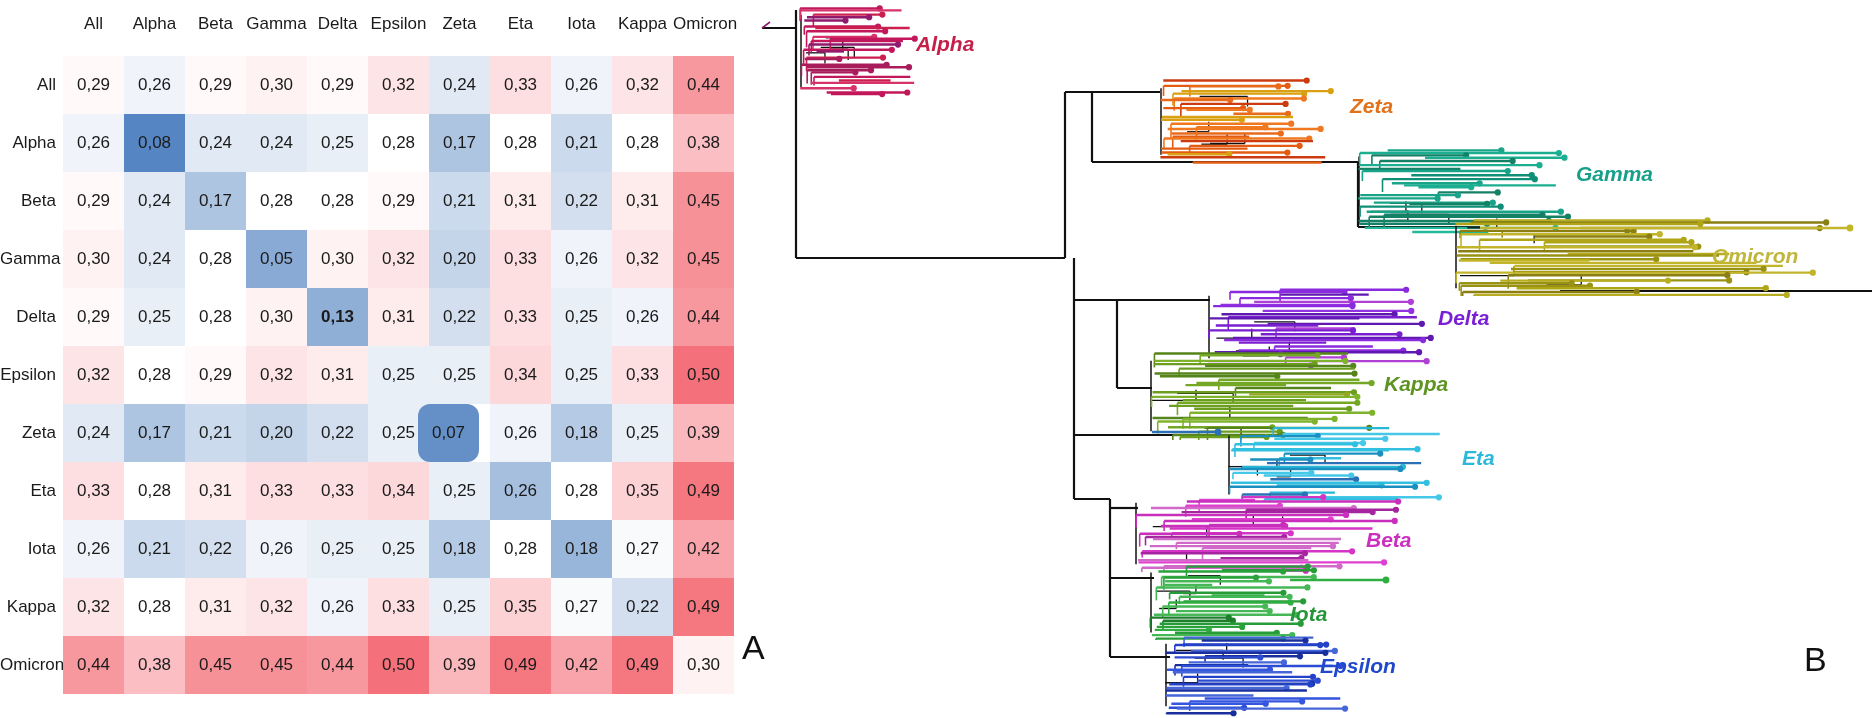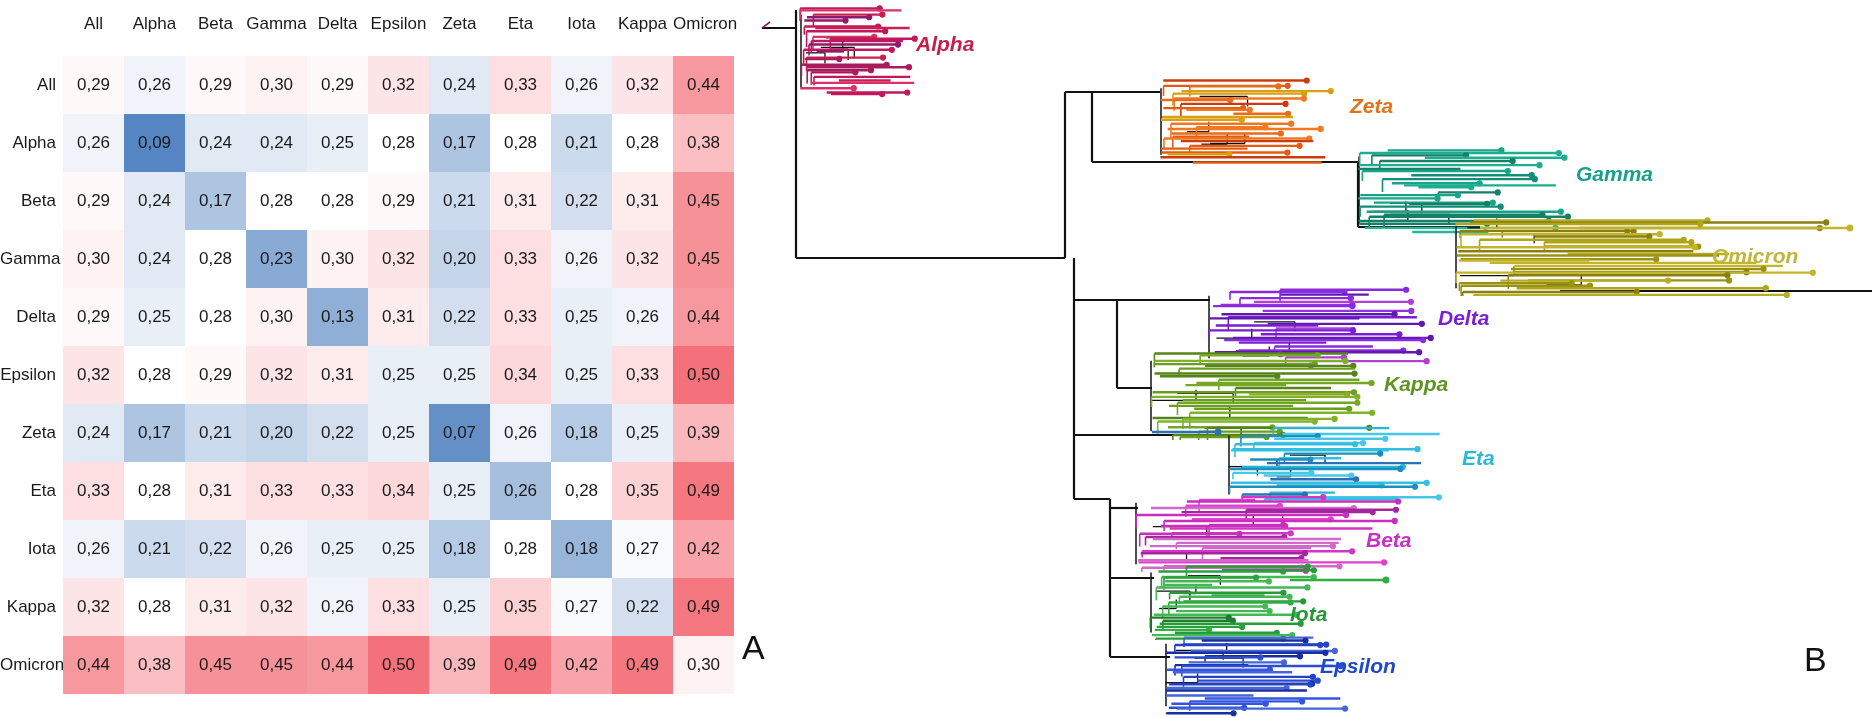--- a/index.html
+++ b/index.html
@@ -39,21 +39,21 @@
       <div class="hm-cell" style="left: 246px; top: 56px; background: rgb(254, 242, 243);">0,30</div>
       <div class="hm-cell" style="left: 307px; top: 56px; background: rgb(255, 249, 249);">0,29</div>
       <div class="hm-cell" style="left: 368px; top: 56px; background: rgb(253, 229, 231);">0,32</div>
       <div class="hm-cell" style="left: 429px; top: 56px; background: rgb(225, 234, 244);">0,24</div>
       <div class="hm-cell" style="left: 490px; top: 56px; background: rgb(253, 223, 225);">0,33</div>
       <div class="hm-cell" style="left: 551px; top: 56px; background: rgb(240, 244, 250);">0,26</div>
       <div class="hm-cell" style="left: 612px; top: 56px; background: rgb(253, 229, 231);">0,32</div>
       <div class="hm-cell" style="left: 673px; top: 56px; background: rgb(247, 151, 158);">0,44</div>
       <div class="row-header" style="left: 0px; top: 133px;">Alpha</div>
       <div class="hm-cell" style="left: 63px; top: 114px; background: rgb(240, 244, 250);">0,26</div>
-      <div class="hm-cell" style="left: 124px; top: 114px; background: rgb(85, 133, 194);">0,09</div>
+      <div class="hm-cell" style="left: 124px; top: 114px; background: rgb(85, 133, 194);">0,08</div>
       <div class="hm-cell" style="left: 185px; top: 114px; background: rgb(225, 234, 244);">0,24</div>
       <div class="hm-cell" style="left: 246px; top: 114px; background: rgb(225, 234, 244);">0,24</div>
       <div class="hm-cell" style="left: 307px; top: 114px; background: rgb(233, 239, 247);">0,25</div>
       <div class="hm-cell" style="left: 368px; top: 114px; background: rgb(255, 255, 255);">0,28</div>
       <div class="hm-cell" style="left: 429px; top: 114px; background: rgb(174, 197, 226);">0,17</div>
       <div class="hm-cell" style="left: 490px; top: 114px; background: rgb(255, 255, 255);">0,28</div>
       <div class="hm-cell" style="left: 551px; top: 114px; background: rgb(203, 218, 236);">0,21</div>
       <div class="hm-cell" style="left: 612px; top: 114px; background: rgb(255, 255, 255);">0,28</div>
       <div class="hm-cell" style="left: 673px; top: 114px; background: rgb(250, 190, 195);">0,38</div>
       <div class="row-header" style="left: 0px; top: 191px;">Beta</div>
@@ -65,34 +65,34 @@
       <div class="hm-cell" style="left: 368px; top: 172px; background: rgb(255, 249, 249);">0,29</div>
       <div class="hm-cell" style="left: 429px; top: 172px; background: rgb(203, 218, 236);">0,21</div>
       <div class="hm-cell" style="left: 490px; top: 172px; background: rgb(254, 236, 237);">0,31</div>
       <div class="hm-cell" style="left: 551px; top: 172px; background: rgb(211, 223, 239);">0,22</div>
       <div class="hm-cell" style="left: 612px; top: 172px; background: rgb(254, 236, 237);">0,31</div>
       <div class="hm-cell" style="left: 673px; top: 172px; background: rgb(247, 145, 152);">0,45</div>
       <div class="row-header" style="left: 0px; top: 249px;">Gamma</div>
       <div class="hm-cell" style="left: 63px; top: 230px; background: rgb(254, 242, 243);">0,30</div>
       <div class="hm-cell" style="left: 124px; top: 230px; background: rgb(225, 234, 244);">0,24</div>
       <div class="hm-cell" style="left: 185px; top: 230px; background: rgb(255, 255, 255);">0,28</div>
-      <div class="hm-cell" style="left: 246px; top: 230px; background: rgb(137, 170, 213);">0,23</div>
+      <div class="hm-cell" style="left: 246px; top: 230px; background: rgb(137, 170, 213);">0,05</div>
       <div class="hm-cell" style="left: 307px; top: 230px; background: rgb(254, 242, 243);">0,30</div>
       <div class="hm-cell" style="left: 368px; top: 230px; background: rgb(253, 229, 231);">0,32</div>
       <div class="hm-cell" style="left: 429px; top: 230px; background: rgb(196, 213, 234);">0,20</div>
       <div class="hm-cell" style="left: 490px; top: 230px; background: rgb(253, 223, 225);">0,33</div>
       <div class="hm-cell" style="left: 551px; top: 230px; background: rgb(240, 244, 250);">0,26</div>
       <div class="hm-cell" style="left: 612px; top: 230px; background: rgb(253, 229, 231);">0,32</div>
       <div class="hm-cell" style="left: 673px; top: 230px; background: rgb(247, 145, 152);">0,45</div>
       <div class="row-header" style="left: 0px; top: 307px;">Delta</div>
       <div class="hm-cell" style="left: 63px; top: 288px; background: rgb(255, 249, 249);">0,29</div>
       <div class="hm-cell" style="left: 124px; top: 288px; background: rgb(233, 239, 247);">0,25</div>
       <div class="hm-cell" style="left: 185px; top: 288px; background: rgb(255, 255, 255);">0,28</div>
       <div class="hm-cell" style="left: 246px; top: 288px; background: rgb(254, 242, 243);">0,30</div>
-      <div class="hm-cell" style="left: 307px; top: 288px; background: rgb(144, 175, 215);">0,13</div>
+      <div class="hm-cell" style="left: 307px; top: 288px; background: rgb(144, 175, 215); font-weight: bold;">0,13</div>
       <div class="hm-cell" style="left: 368px; top: 288px; background: rgb(254, 236, 237);">0,31</div>
       <div class="hm-cell" style="left: 429px; top: 288px; background: rgb(211, 223, 239);">0,22</div>
       <div class="hm-cell" style="left: 490px; top: 288px; background: rgb(253, 223, 225);">0,33</div>
       <div class="hm-cell" style="left: 551px; top: 288px; background: rgb(233, 239, 247);">0,25</div>
       <div class="hm-cell" style="left: 612px; top: 288px; background: rgb(240, 244, 250);">0,26</div>
       <div class="hm-cell" style="left: 673px; top: 288px; background: rgb(247, 151, 158);">0,44</div>
       <div class="row-header" style="left: 0px; top: 365px;">Epsilon</div>
       <div class="hm-cell" style="left: 63px; top: 346px; background: rgb(253, 229, 231);">0,32</div>
       <div class="hm-cell" style="left: 124px; top: 346px; background: rgb(255, 255, 255);">0,28</div>
       <div class="hm-cell" style="left: 185px; top: 346px; background: rgb(255, 249, 249);">0,29</div>
@@ -104,21 +104,21 @@
       <div class="hm-cell" style="left: 551px; top: 346px; background: rgb(233, 239, 247);">0,25</div>
       <div class="hm-cell" style="left: 612px; top: 346px; background: rgb(253, 223, 225);">0,33</div>
       <div class="hm-cell" style="left: 673px; top: 346px; background: rgb(244, 112, 122);">0,50</div>
       <div class="row-header" style="left: 0px; top: 423px;">Zeta</div>
       <div class="hm-cell" style="left: 63px; top: 404px; background: rgb(225, 234, 244);">0,24</div>
       <div class="hm-cell" style="left: 124px; top: 404px; background: rgb(174, 197, 226);">0,17</div>
       <div class="hm-cell" style="left: 185px; top: 404px; background: rgb(203, 218, 236);">0,21</div>
       <div class="hm-cell" style="left: 246px; top: 404px; background: rgb(196, 213, 234);">0,20</div>
       <div class="hm-cell" style="left: 307px; top: 404px; background: rgb(211, 223, 239);">0,22</div>
       <div class="hm-cell" style="left: 368px; top: 404px; background: rgb(233, 239, 247);">0,25</div>
-      <div class="hm-cell" style="left: 429px; top: 404px; background: rgb(100, 144, 199);">0,07</div>
+      <div class="hm-cell" style="left: 418px; top: 404px; background: rgb(100, 144, 199); border-radius: 12px;">0,07</div>
       <div class="hm-cell" style="left: 490px; top: 404px; background: rgb(240, 244, 250);">0,26</div>
       <div class="hm-cell" style="left: 551px; top: 404px; background: rgb(181, 202, 228);">0,18</div>
       <div class="hm-cell" style="left: 612px; top: 404px; background: rgb(233, 239, 247);">0,25</div>
       <div class="hm-cell" style="left: 673px; top: 404px; background: rgb(250, 184, 189);">0,39</div>
       <div class="row-header" style="left: 0px; top: 481px;">Eta</div>
       <div class="hm-cell" style="left: 63px; top: 462px; background: rgb(253, 223, 225);">0,33</div>
       <div class="hm-cell" style="left: 124px; top: 462px; background: rgb(255, 255, 255);">0,28</div>
       <div class="hm-cell" style="left: 185px; top: 462px; background: rgb(254, 236, 237);">0,31</div>
       <div class="hm-cell" style="left: 246px; top: 462px; background: rgb(253, 223, 225);">0,33</div>
       <div class="hm-cell" style="left: 307px; top: 462px; background: rgb(253, 223, 225);">0,33</div>

